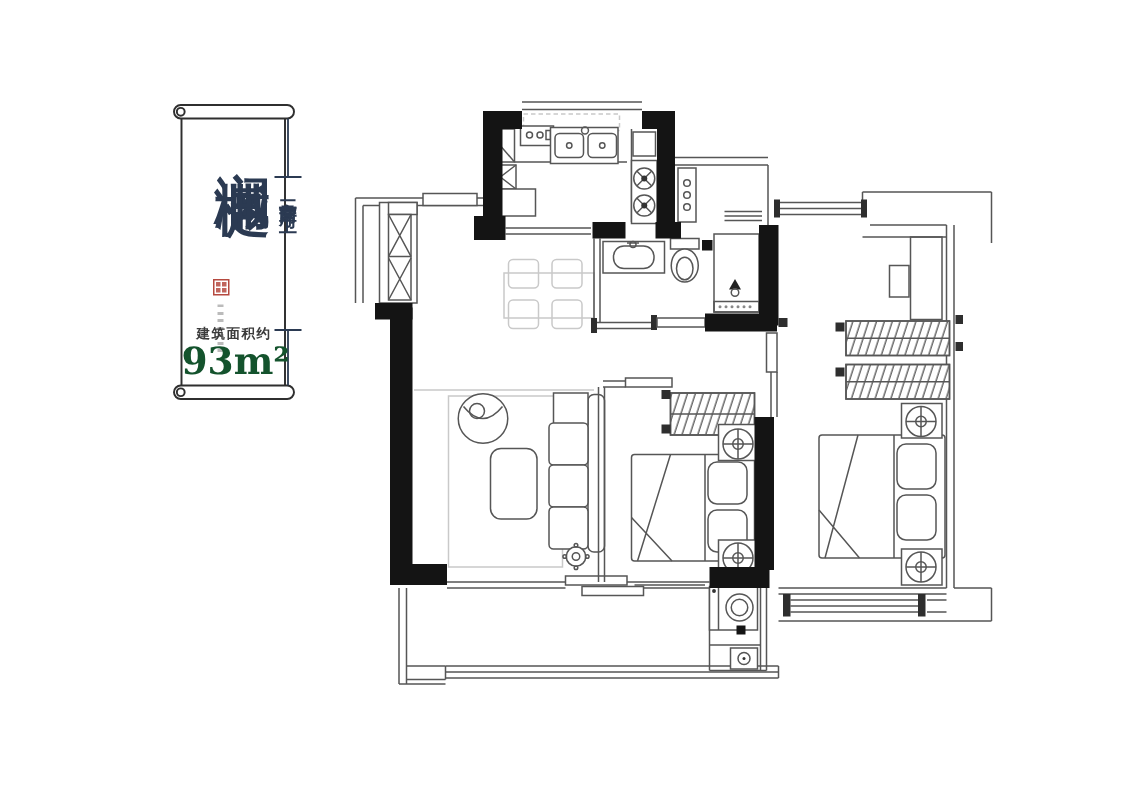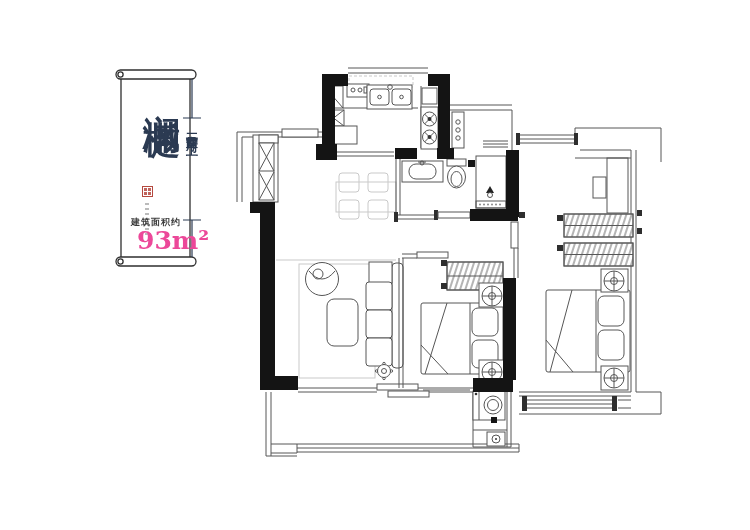--- a/index.html
+++ b/index.html
@@ -19,21 +19,21 @@
   #seal{left:30px;top:122px;width:11px;height:11px;border:1px solid var(--seal,#b5493f);
         display:grid;grid-template-columns:1fr 1fr;grid-template-rows:1fr 1fr;gap:1px;padding:1px;box-sizing:border-box;}
   #seal i{background:var(--seal,#b5493f);opacity:.85;}
   #tinycol{left:33px;top:139px;width:4px;height:34px;
         background:repeating-linear-gradient(#aaa 0 2px,#fff 2px 5px);opacity:.8;}
   #layout-text{left:74px;top:59px;width:14px;writing-mode:vertical-rl;text-orientation:upright;
         font-size:12px;letter-spacing:2.5px;font-weight:bold;color:var(--ink,#2b3a52);}
   #area-label{left:9px;top:152px;width:70px;text-align:center;font-size:9px;
         letter-spacing:1px;color:#3b3b3b;font-weight:bold;}
   #area-value{left:9px;top:162px;width:70px;text-align:right;font-size:25px;
-        font-weight:bold;color:#ec4899;margin-left:16px;}
+        font-weight:bold;color:#14532d;}
 </style>
 </head>
 <body>
 
 <div id="page" style="background: rgb(255, 255, 255);">
 
 <svg width="750" height="530" viewBox="0 0 750 530">
   <defs>
     <pattern id="hang" width="5" height="30" patternUnits="userSpaceOnUse" patternTransform="rotate(18)">
       <path d="M2,0 V30" stroke="#6a6a6a" stroke-width="1"></path>

